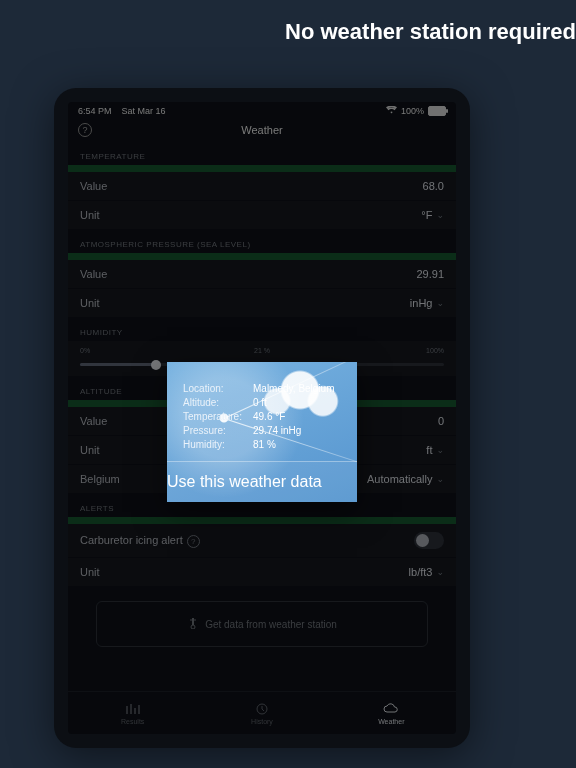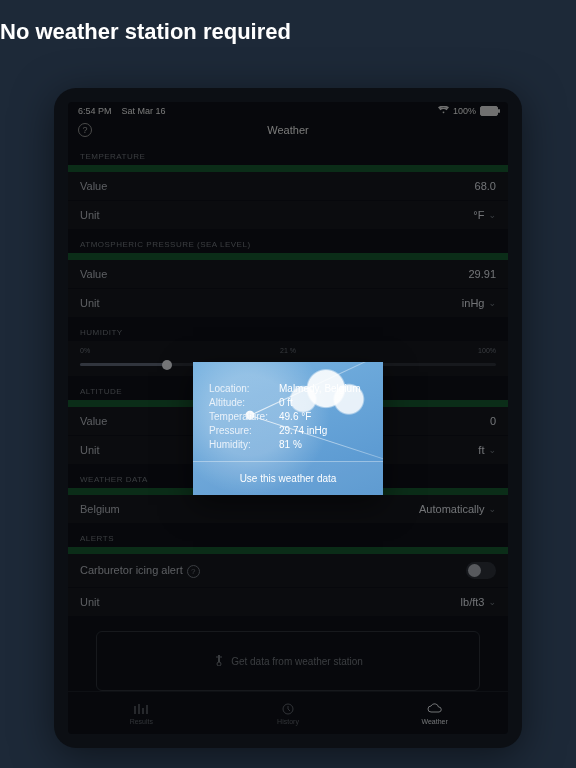--- a/index.html
+++ b/index.html
@@ -1,58 +1,58 @@
 <!DOCTYPE html>
 <html><head>
 <meta charset="utf-8">
 <style>
   html,body{margin:0;padding:0;width:576px;height:768px;background:#1d2938;font-family:-apple-system,Helvetica,Arial,sans-serif;overflow:hidden}
-  .promo{color:#fff;text-align:left;font-weight:600;font-size:22px;line-height:1.25;padding:18px 0 14px}
-  .device{position:absolute;left:54px;top:88px;width:468px;height:660px;background:#0c0f14;border-radius:22px;box-shadow:0 8px 40px rgba(0,0,0,.5)}
+  .promo{color:#fff;text-align:right;font-weight:600;font-size:22px;line-height:1.25;padding:18px 0 14px}
+  .device{position:absolute;left:54px;top:88px;width:416px;height:660px;background:#0c0f14;border-radius:22px;box-shadow:0 8px 40px rgba(0,0,0,.5)}
   .screen{position:absolute;left:14px;top:14px;right:14px;bottom:14px;background:#0d1016;border-radius:4px;overflow:hidden}
   .dim{position:absolute;inset:0;background:rgba(0,0,0,.45);pointer-events:none;z-index:3}
   .status{display:flex;justify-content:space-between;align-items:center;color:#ddd;font-size:9px;padding:4px 10px 2px}
   .status .right{display:flex;gap:4px;align-items:center}
   .nav{display:flex;align-items:center;position:relative;height:24px}
   .nav .help{position:absolute;left:10px;color:#999;border:1px solid #888;border-radius:50%;width:12px;height:12px;font-size:9px;line-height:12px;text-align:center}
   .nav .title{margin:0 auto;color:#ddd;font-size:11px}
   .content{padding:0 0 60px;color:#8a8a8a}
   .sect{color:#6b6f76;font-size:8px;letter-spacing:.5px;padding:10px 12px 4px;text-transform:uppercase}
   .row{display:flex;justify-content:space-between;align-items:center;background:#14171d;border-top:7px solid #14532d;border-bottom:1px solid #0d1016;padding:8px 12px;font-size:11px}
   .row + .row{border-top:none}
   .row .label{color:#a8abb1}
   .row .val{color:#cfd2d7;display:flex;align-items:center;gap:4px}
   .chev{color:#6b6f76;font-size:9px}
   .slider{padding:6px 12px 2px;background:#14171d;border-bottom:1px solid #0d1016}
   .slider .track{position:relative;height:3px;background:#2a2e36;border-radius:2px;margin:6px 0 8px}
   .slider .fill{position:absolute;left:0;width:21%;top:0;bottom:0;background:#5a6170;border-radius:2px}
   .slider .thumb{position:absolute;left:21%;top:50%;width:10px;height:10px;background:#d5d7db;border-radius:50%;transform:translate(-50%,-50%)}
   .toggle{width:30px;height:17px;background:#2a2e36;border-radius:9px;position:relative}
   .toggle::after{content:"";position:absolute;left:2px;top:2px;width:13px;height:13px;background:#9fa3aa;border-radius:50%}
-  .getbtn{margin:14px 28px;border:1px solid #2a2e36;border-radius:6px;text-align:center;padding:22px;color:#6b6f76;font-size:10px;display:flex;gap:6px;justify-content:center;align-items:center}
+  .getbtn{margin:14px 28px;border:1px solid #2a2e36;border-radius:6px;text-align:center;padding:15px;color:#6b6f76;font-size:10px;display:flex;gap:6px;justify-content:center;align-items:center}
   .tabbar{position:absolute;left:0;right:0;bottom:0;height:42px;background:#0d1016;border-top:1px solid #1a1e26;display:flex}
   .tab{flex:1;color:#5a5e66;font-size:7px;display:flex;flex-direction:column;align-items:center;justify-content:center;gap:2px}
   .tab.active{color:#cfd2d7}
   .tab svg{width:16px;height:14px}
   
   .modal{position:absolute;left:50%;top:260px;transform:translateX(-50%);width:190px;background:linear-gradient(160deg,#6aa7d8 0%,#5e9ed4 35%,#4a8cc9 100%);border-radius:0;z-index:5;box-shadow:0 10px 30px rgba(0,0,0,.5);overflow:hidden}
   .sky{position:absolute;inset:0;background:
      radial-gradient(circle at 70% 20%, rgba(255,255,255,.9) 0 18px, transparent 20px),
      radial-gradient(circle at 82% 28%, rgba(255,255,255,.85) 0 14px, transparent 16px),
      radial-gradient(circle at 58% 28%, rgba(255,255,255,.8) 0 12px, transparent 14px),
      radial-gradient(circle at 30% 40%, rgba(255,255,255,.95) 0 4px, rgba(255,255,255,.25) 5px 40px, transparent 80px),
      linear-gradient(160deg,#77b2e0,#5695cf)}
   .sky::before,.sky::after{content:"";position:absolute;left:30%;top:40%;width:220px;height:1px;background:linear-gradient(90deg,rgba(255,255,255,.8),transparent);transform-origin:left center}
   .sky::before{transform:rotate(-25deg)}
   .sky::after{transform:rotate(18deg)}
   .mbody{position:relative;padding:18px 16px 8px;color:#fff;font-size:10px}
   .mr{display:flex;margin:3px 0}
   .mr .k{width:70px;color:#eaf2fa}
   .mr .v{color:#fff}
-  .mbtn{position:relative;text-align:center;color:#fff;font-size:10px;padding:11px 0;border-top:1px solid rgba(255,255,255,.35);background:rgba(255,255,255,.06)}
+  .mbtn{position:relative;text-align:left;color:#fff;font-size:16px;padding:11px 0;border-top:1px solid rgba(255,255,255,.35);background:rgba(255,255,255,.06)}
   .mbtn + .mbtn{border-top:1px solid rgba(255,255,255,.35)}
   .qmark{display:inline-flex;width:11px;height:11px;border:1px solid #6b6f76;border-radius:50%;font-size:8px;align-items:center;justify-content:center;color:#6b6f76;margin-left:4px}
   .bat{display:inline-block;width:16px;height:8px;border:1px solid #ccc;border-radius:2px;position:relative;background:#ccc}
   .bat::after{content:"";position:absolute;right:-3px;top:2px;width:2px;height:4px;background:#ccc;border-radius:1px}
   .slabels{position:relative;height:10px}
   .slabels span{position:absolute;font-size:7px;color:#6b6f76}
 </style>
 </head>
 <body>
 
@@ -132,21 +132,20 @@
         <span class="val">0</span>
       </div>
       <div class="row">
         <span class="label">Unit</span>
         <span class="val">
             <span>ft</span>
             <span class="chev">⌄</span>
           </span>
       </div>
 
-      <div class="sect">WEATHER DATA</div>
       <div class="row">
         <span class="label">Belgium</span>
         <span class="val">
             <span>Automatically</span>
             <span class="chev">⌄</span>
           </span>
       </div>
 
       <div class="sect">ALERTS</div>
       <div class="row">

